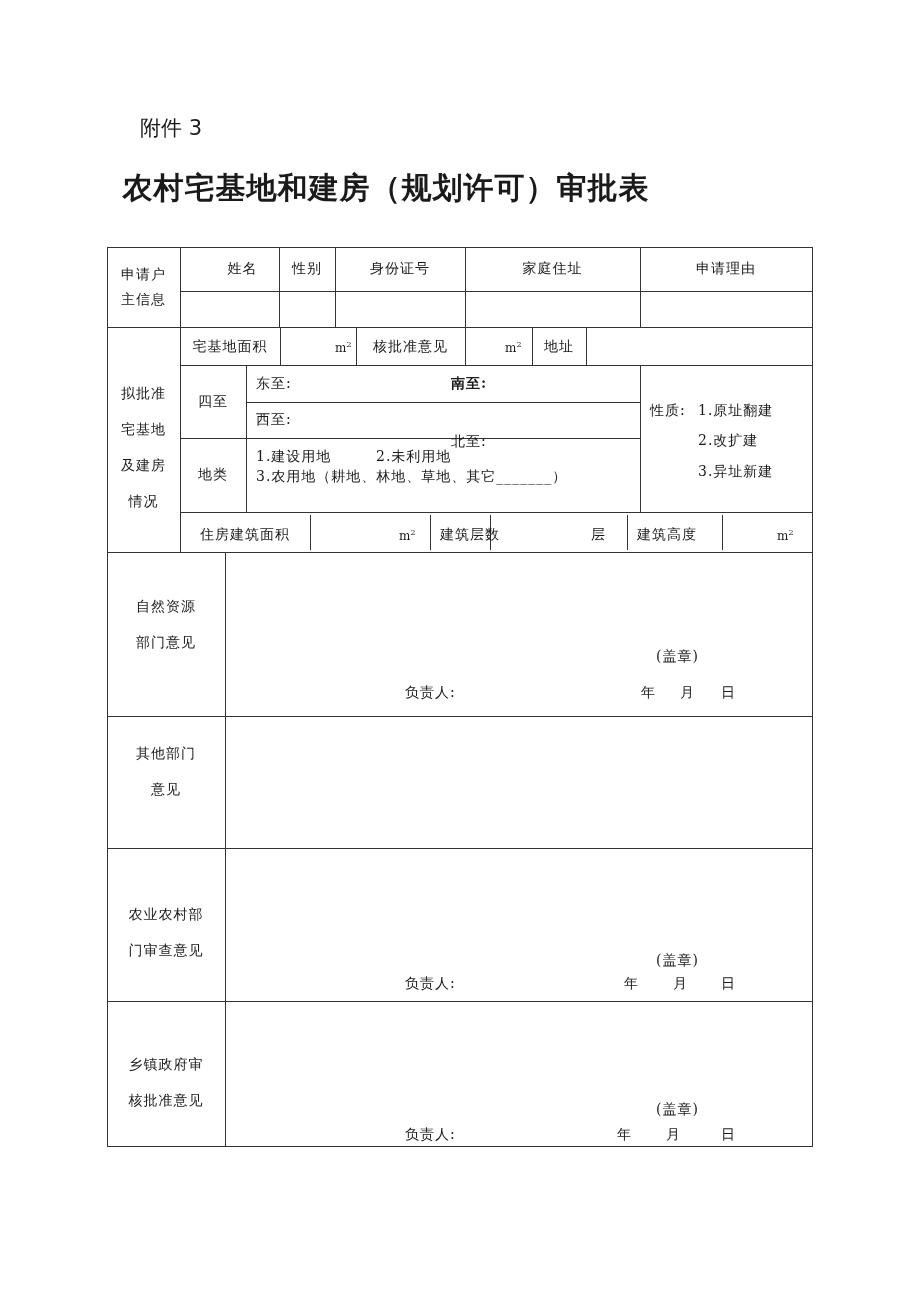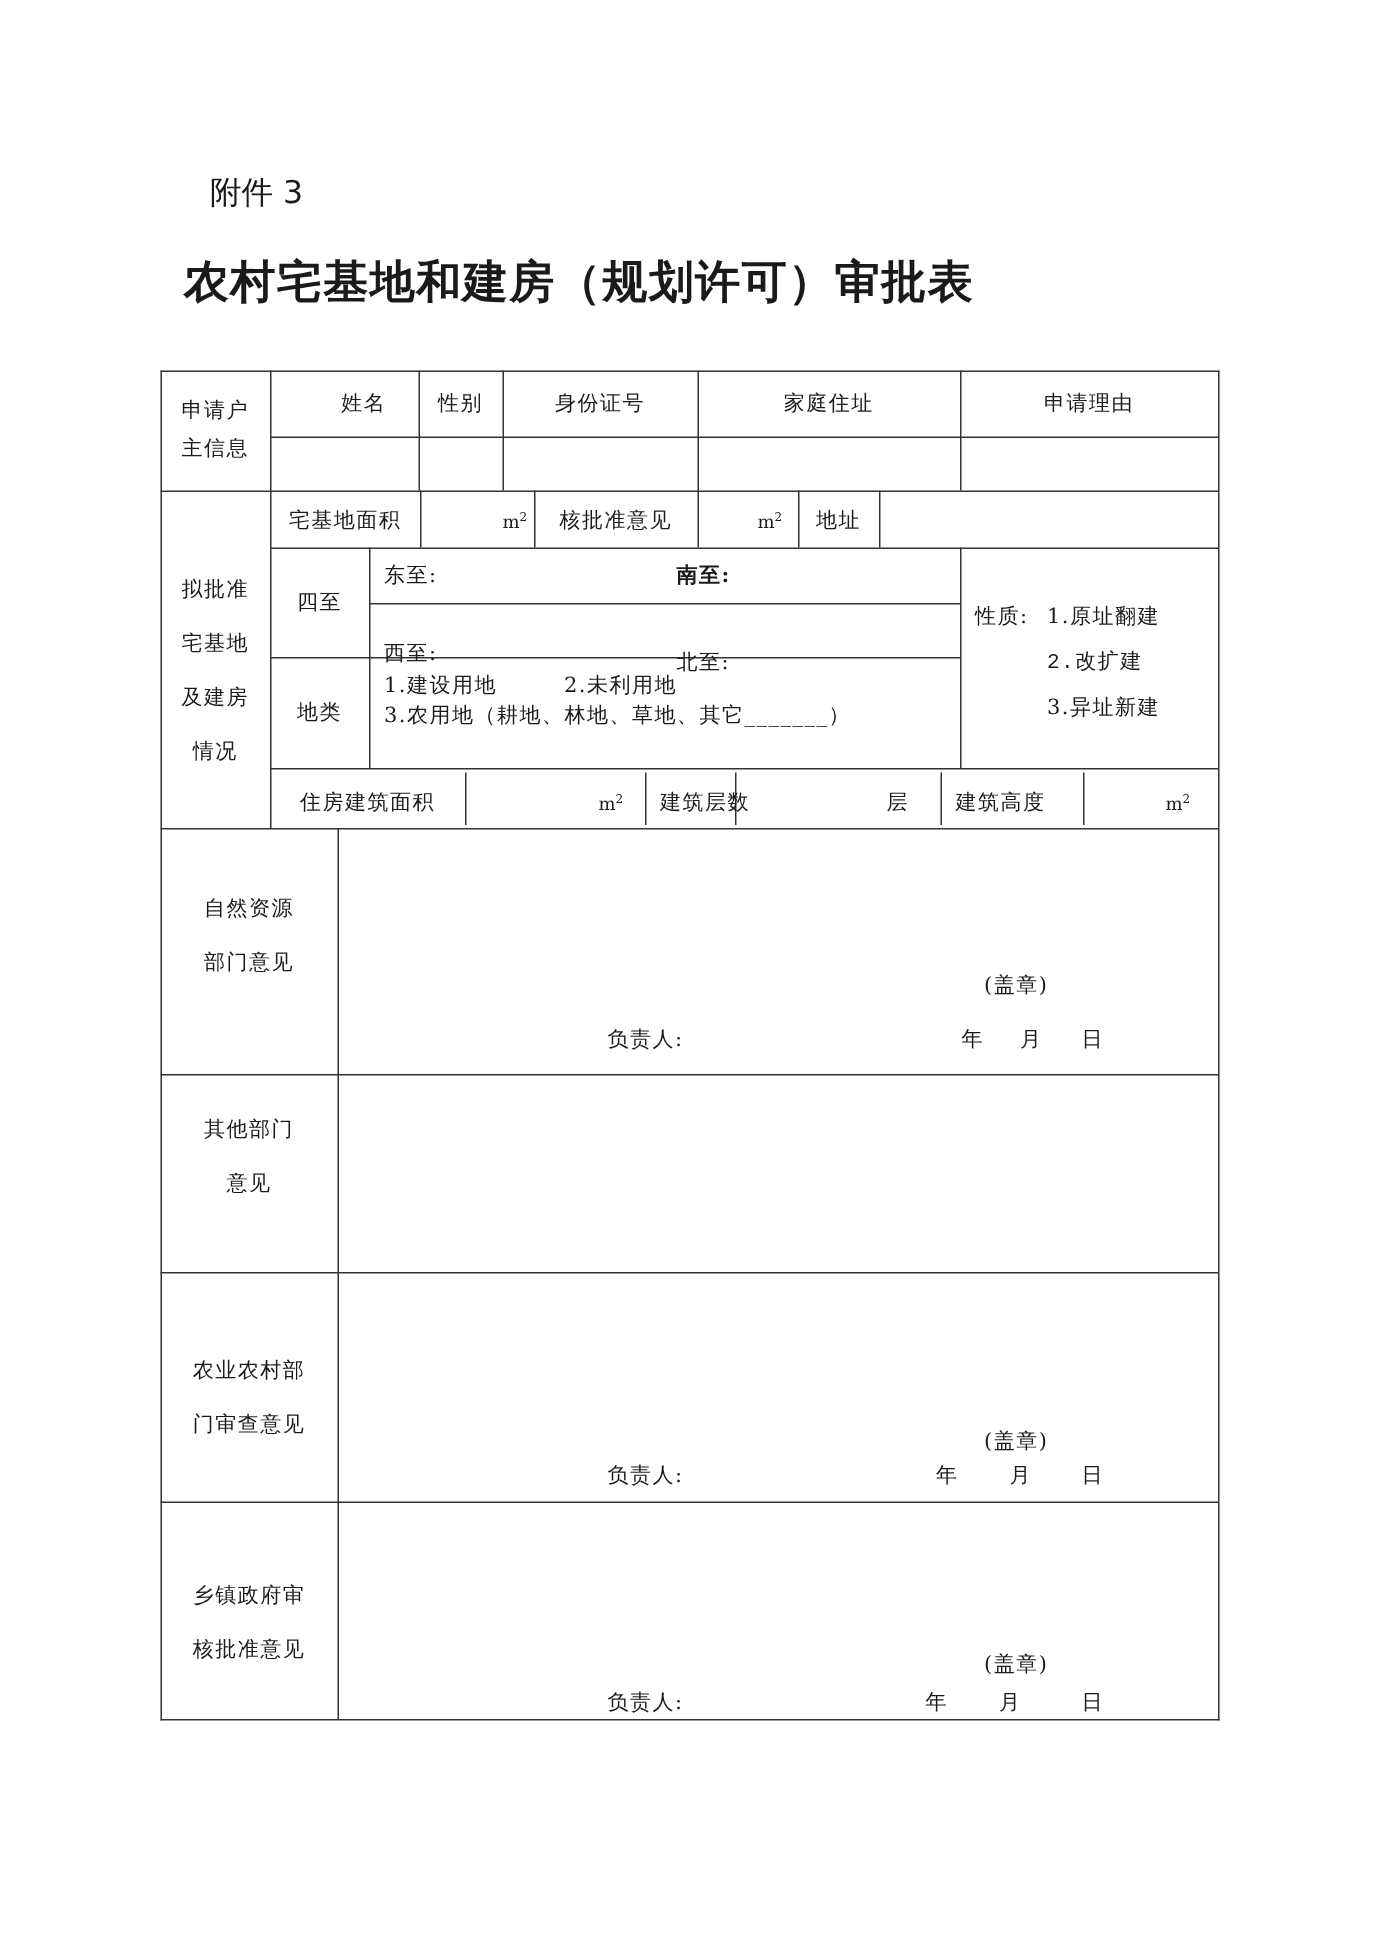--- a/index.html
+++ b/index.html
@@ -85,31 +85,31 @@
 
     <div class="vl" style="left:246px; top:365px; height:147px;"></div>
     <div class="vl" style="left:640px; top:365px; height:147px;"></div>
     <div class="hl" style="left:246px; top:402px; width:394px;"></div>
     <div class="hl" style="left:180px; top:438px; width:460px;"></div>
     <div class="hl" style="left:180px; top:512px; width:632px;"></div>
 
     <div class="t c" style="left:180px; top:393px; width:66px;">四至</div>
     <div class="t" style="left:256px; top:375px;">东至:</div>
     <div class="t" style="left:451px; top:375px;font-weight:bold;">南至:</div>
-    <div class="t" style="left:256px; top:411px;margin-top:16px;">西至:</div>
+    <div class="t" style="left:256px; top:411px;">西至:</div>
     <div class="t" style="left:451px; top:433px;">北至:</div>
 
     <div class="t c" style="left:180px; top:466px; width:66px;">地类</div>
     <div class="t" style="left:256px; top:448px;">1.建设用地</div>
     <div class="t" style="left:376px; top:448px;">2.未利用地</div>
     <div class="t" style="left:256px; top:468px;">3.农用地（耕地、林地、草地、其它_______）</div>
 
     <div class="t" style="left:650px; top:402px;">性质:</div>
     <div class="t" style="left:698px; top:402px;">1.原址翻建</div>
-    <div class="t" style="left:698px; top:432px;font-family:Liberation Mono, monospace;">2.改扩建</div>
+    <div class="t" style="left:698px; top:432px;">2.改扩建</div>
     <div class="t" style="left:698px; top:463px;">3.异址新建</div>
 
     <div class="hl" style="left:107px; top:552px; width:705px;"></div>
     <div class="vl" style="left:310px; top:515px; height:35px;"></div>
     <div class="vl" style="left:430px; top:515px; height:35px;"></div>
     <div class="vl" style="left:490px; top:515px; height:35px;"></div>
     <div class="vl" style="left:627px; top:515px; height:35px;"></div>
     <div class="vl" style="left:722px; top:515px; height:35px;"></div>
 
     <div class="t c" style="left:180px; top:526px; width:130px;">住房建筑面积</div>

